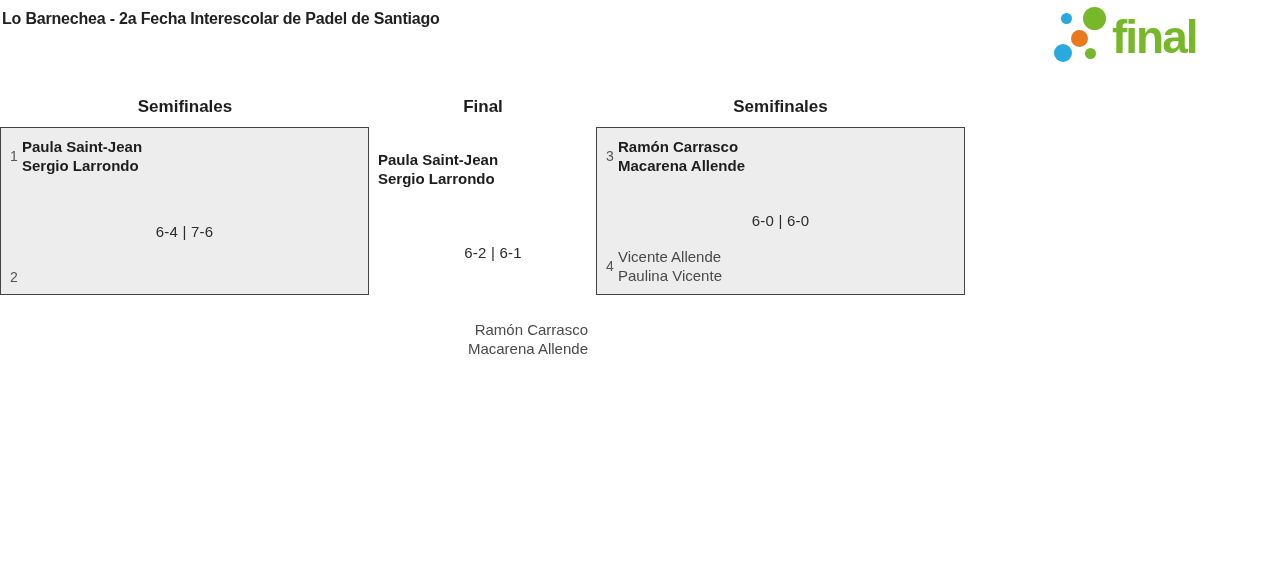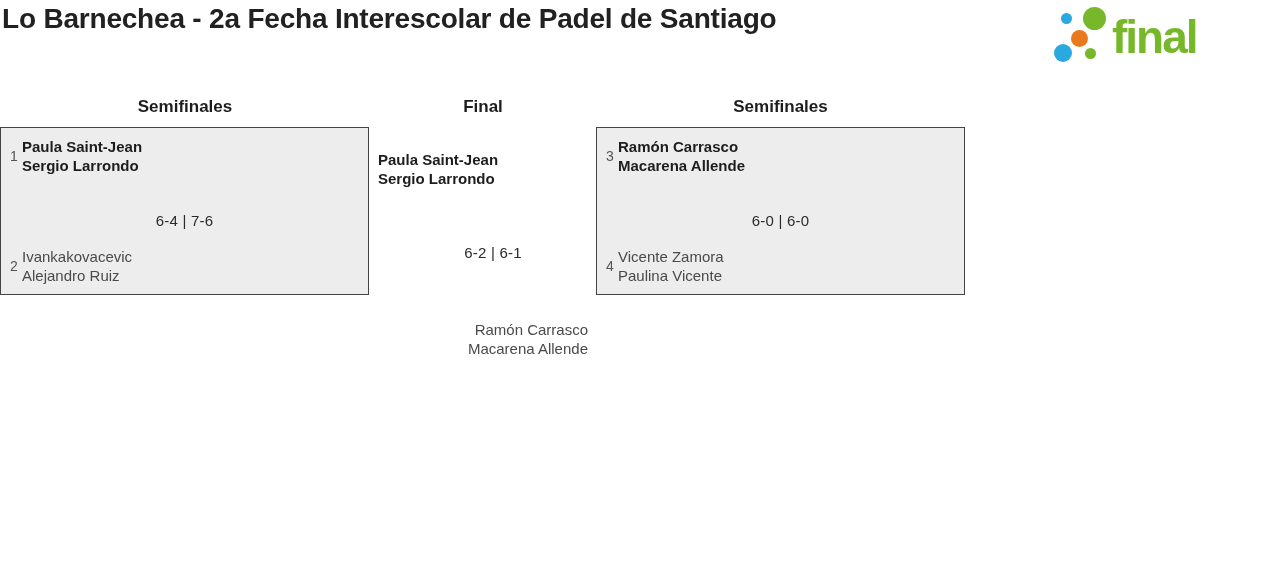--- a/index.html
+++ b/index.html
@@ -8,21 +8,21 @@
     width: 1280px; height: 580px;
     position: relative;
     overflow: hidden;
     font-family: "Liberation Sans", sans-serif;
     color: #212121;
   }
 
   
   .page-title {
     position: absolute; left: 2px; top: 2px;
-    font-size: 28px; font-weight: 700; line-height: 33px;
+    font-size: 16px; font-weight: 700; line-height: 33px;
     color: #212121; letter-spacing: -0.2px;
     white-space: nowrap;
   }
 
   
   .logo { position: absolute; left: 1050px; top: 0; width: 230px; height: 70px; cursor: pointer; }
   .dot { position: absolute; border-radius: 50%; }
   .dot-blue-small   { left: 11px; top: 13px; width: 11px; height: 11px; }
   .dot-green-large  { left: 33px; top:  7px; width: 23px; height: 23px; }
   .dot-orange       { left: 21px; top: 30px; width: 17px; height: 17px; }
@@ -104,24 +104,20 @@
   <div class="team winner">
     <span class="seed">1</span>
     <div class="players">
       <div>Paula Saint-Jean</div>
       <div>Sergio Larrondo</div>
     </div>
   </div>
   <div class="score">6-4 | 7-6</div>
   <div class="team loser">
     <span class="seed">2</span>
-    <div class="players">
-      <div>Ivankakovacevic</div>
-      <div>Alejandro Ruiz</div>
-    </div>
   </div>
 </div>
 
 <div class="final-team1">
   <div>Paula Saint-Jean</div>
   <div>Sergio Larrondo</div>
 </div>
 <div class="final-score">6-2 | 6-1</div>
 <div class="final-team2">
   <div>Ramón Carrasco</div>
@@ -133,17 +129,17 @@
     <span class="seed">3</span>
     <div class="players">
       <div>Ramón Carrasco</div>
       <div>Macarena Allende</div>
     </div>
   </div>
   <div class="score">6-0 | 6-0</div>
   <div class="team loser">
     <span class="seed">4</span>
     <div class="players">
-      <div>Vicente Zamora</div>
+      <div>Vicente Allende</div>
       <div>Paulina Vicente</div>
     </div>
   </div>
 </div>
 
 </body></html>

